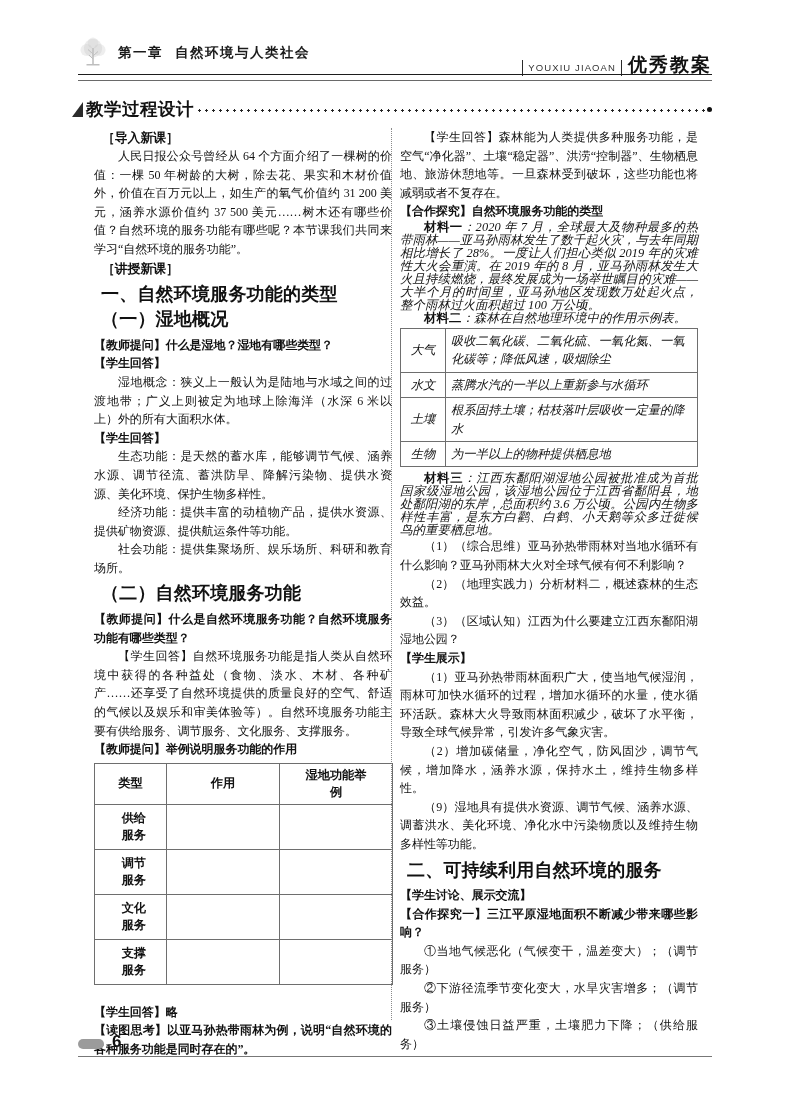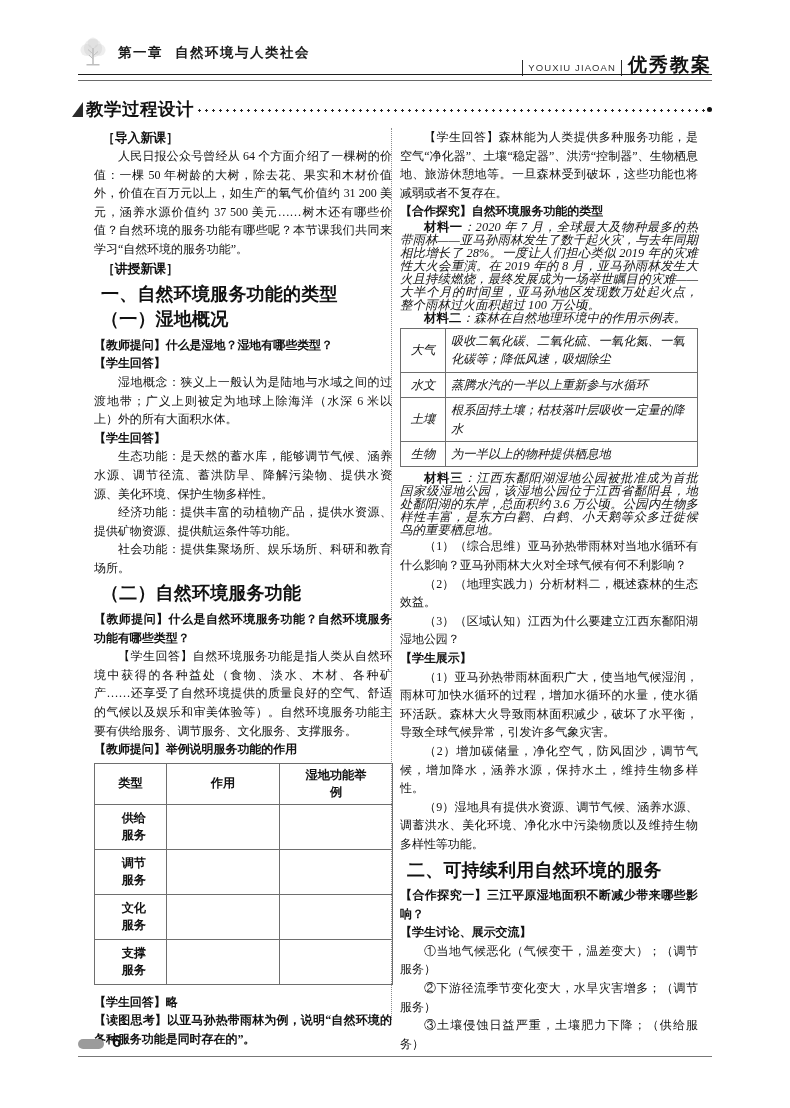--- a/index.html
+++ b/index.html
@@ -365,21 +365,21 @@
             <td></td>
           </tr>
           <tr>
             <td class="tbl-cat">支撑服务</td>
             <td></td>
             <td></td>
           </tr>
         </tbody>
       </table>
 
-      <p class="p bk" style="margin-top:8px">【学生回答】略</p>
+      <p class="p bk" style="margin-top:18px">【学生回答】略</p>
       <p class="p bk">【读图思考】以亚马孙热带雨林为例，说明“自然环境的各种服务功能是同时存在的”。</p>
     </div>
 
     <div class="col col-right">
 
       <p class="p indent">【学生回答】森林能为人类提供多种服务功能，是空气“净化器”、土壤“稳定器”、洪涝“控制器”、生物栖息地、旅游休憩地等。一旦森林受到破坏，这些功能也将减弱或者不复存在。</p>
       <p class="p bk">【合作探究】自然环境服务功能的类型</p>
 
       <p class="kai indent"><b>材料一</b><span>：2020 年 7 月，全球最大及物种最多的热带雨林——亚马孙雨林发生了数千起火灾，与去年同期相比增长了 28%。一度让人们担心类似 2019 年的灾难性大火会重演。在 2019 年的 8 月，亚马孙雨林发生大火且持续燃烧，最终发展成为一场举世瞩目的灾难——大半个月的时间里，亚马孙地区发现数万处起火点，整个雨林过火面积超过 100 万公顷。</span></p>
 
@@ -411,22 +411,22 @@
       <p class="p indent">（1）（综合思维）亚马孙热带雨林对当地水循环有什么影响？亚马孙雨林大火对全球气候有何不利影响？</p>
       <p class="p indent">（2）（地理实践力）分析材料二，概述森林的生态效益。</p>
       <p class="p indent">（3）（区域认知）江西为什么要建立江西东鄱阳湖湿地公园？</p>
 
       <p class="p bk">【学生展示】</p>
       <p class="p indent">（1）亚马孙热带雨林面积广大，使当地气候湿润，雨林可加快水循环的过程，增加水循环的水量，使水循环活跃。森林大火导致雨林面积减少，破坏了水平衡，导致全球气候异常，引发许多气象灾害。</p>
       <p class="p indent">（2）增加碳储量，净化空气，防风固沙，调节气候，增加降水，涵养水源，保持水土，维持生物多样性。</p>
       <p class="p indent">（9）湿地具有提供水资源、调节气候、涵养水源、调蓄洪水、美化环境、净化水中污染物质以及维持生物多样性等功能。</p>
 
       <p class="hd">二、可持续利用自然环境的服务</p>
+      <p class="p bk">【学生讨论、展示交流】</p>
       <p class="p bk">【合作探究一】三江平原湿地面积不断减少带来哪些影响？</p>
-      <p class="p bk">【学生讨论、展示交流】</p>
 
       <p class="p indent">①当地气候恶化（气候变干，温差变大）；（调节服务）</p>
       <p class="p indent">②下游径流季节变化变大，水旱灾害增多；（调节服务）</p>
       <p class="p indent">③土壤侵蚀日益严重，土壤肥力下降；（供给服务）</p>
 
     </div>
   </div>
 
   <div class="footer">
     <span class="pgpill"></span>

